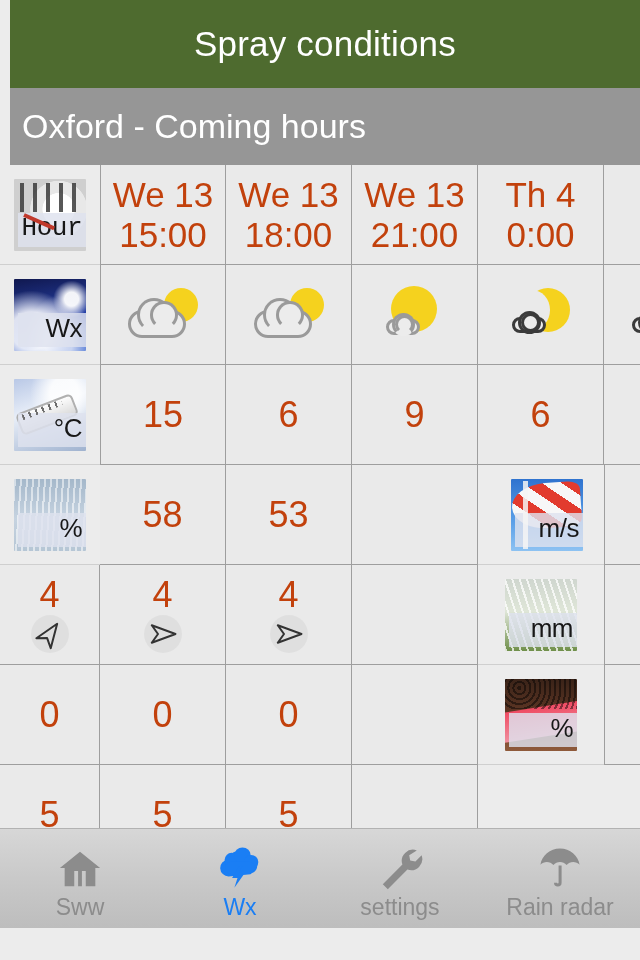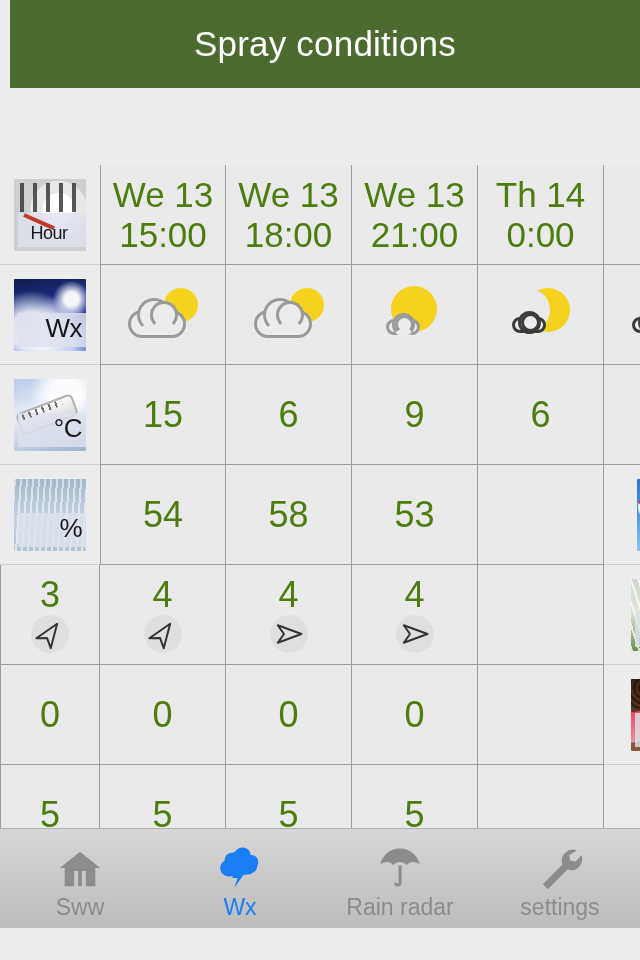--- a/index.html
+++ b/index.html
@@ -77,21 +77,21 @@
   }
 
   .cell {
     background: #eaeaea;
     border-right: 1px solid #9e9e9e;
     border-bottom: 1px solid #9e9e9e;
     display: flex;
     align-items: center;
     justify-content: center;
     font-size: 36px;
-    color: #4d7c0f;
+    color: #c2410c;
     position: relative;
     text-align: right;
   }
   .cell.first { border-left: 1px solid #9e9e9e; }
 
   .cell-hour {
     flex-direction: column;
     line-height: 1.12;
     font-size: 35px;
   }
@@ -139,21 +139,21 @@
   .th-hour::before{
     content:"";position:absolute;left:8%;top:6%;width:84%;height:40%;
     background:
       repeating-linear-gradient(90deg, #3a3a3a 0 4px, transparent 4px 13px);
     opacity:.85;
   }
   .th-hour::after{
     content:"";position:absolute;left:14%;top:48%;width:46%;height:4px;
     background:#c0392b; transform:rotate(24deg); transform-origin:left center;
   }
-  .th-hour .thumb-label{ font-size:18px; text-align:center; padding-left:2px;}
+  .th-hour .thumb-label{ font-size:26px; text-align:right; padding-left:2px;font-family:Liberation Mono, monospace;}
 
   .th-wx {
     background:
       radial-gradient(circle at 80% 28%, rgba(255,255,255,.95) 0 9%, rgba(255,255,255,0) 24%),
       radial-gradient(ellipse at 24% 72%, rgba(255,255,255,.85) 0 26%, rgba(255,255,255,0) 55%),
       radial-gradient(ellipse at 62% 86%, rgba(255,255,255,.7) 0 22%, rgba(255,255,255,0) 52%),
       linear-gradient(170deg, #10184f 0%, #2742a8 55%, #4d76d6 100%);
   }
 
   .th-temp {
@@ -322,20 +322,23 @@
 </style>
 </head>
 <body>
 
 <div id="app">
 
   <div class="titlebar">
     <div class="titlebar-text">Spray conditions</div>
   </div>
 
+  <div class="subtitlebar">
+    <div class="subtitlebar-text">Oxford - Coming hours</div>
+  </div>
 
   <div class="grid-wrap">
     <div class="grid" id="grid">
         <div class="rowhead">
           <div class="thumb th-hour">
             <div class="label-plate"></div>
             <div class="thumb-label">Hour</div>
           </div>
         </div>
         <div class="cell cell-hour first">
@@ -344,21 +347,21 @@
         </div>
         <div class="cell cell-hour">
           <div>We 13</div>
           <div>18:00</div>
         </div>
         <div class="cell cell-hour">
           <div>We 13</div>
           <div>21:00</div>
         </div>
         <div class="cell cell-hour">
-          <div>Th 14</div>
+          <div>Th 4</div>
           <div>0:00</div>
         </div>
         <div class="cell cell-hour"></div>
         <div class="rowhead">
           <div class="thumb th-wx">
             <div class="label-plate"></div>
             <div class="thumb-label">Wx</div>
           </div>
         </div>
         <div class="cell first">
@@ -409,23 +412,20 @@
           <span>6</span>
         </div>
         <div class="cell">
           <span></span>
         </div>
         <div class="rowhead">
           <div class="thumb th-hum">
             <div class="label-plate"></div>
             <div class="thumb-label">%</div>
           </div>
-        </div>
-        <div class="cell first">
-          <span>54</span>
         </div>
         <div class="cell">
           <span>58</span>
         </div>
         <div class="cell">
           <span>53</span>
         </div>
         <div class="cell">
           <span></span>
         </div>
@@ -532,31 +532,31 @@
             <circle cx="13.2" cy="6.6" r="4" fill="#1a7ef4"></circle>
             <circle cx="17.4" cy="9.6" r="3.4" fill="#1a7ef4"></circle>
             <rect x="4.8" y="9.5" width="14.2" height="5.6" rx="2.6" fill="#1a7ef4"></rect>
             <path d="M11.6 11.5 L8.2 17.3 L10.8 17.3 L9.3 22 L13.8 15.6 L11.2 15.6 L13 11.5 Z" fill="#1a7ef4"></path>
           </svg>
         </div>
         <div class="tab-label">Wx</div>
       </div>
       <div class="tab">
         <div class="tab-icon">
+          <svg width="48" height="48" viewBox="0 0 24 24">
+            <path d="M20.4 3.2a5.6 5.6 0 0 0-7.2 7.1L3.4 20.1l2.5 2.5 9.8-9.8a5.6 5.6 0 0 0 7.1-7.2l-3.1 3.1-2.6-.5-.5-2.6z" fill="#8c8c8c"></path>
+          </svg>
+        </div>
+        <div class="tab-label">settings</div>
+      </div>
+      <div class="tab">
+        <div class="tab-icon">
           <svg width="50" height="48" viewBox="0 0 24 24">
             <path d="M12 2.2c-5 0-9.2 3.6-9.8 8.2 .9-.9 2-1.4 3.2-1.4 1.3 0 2.4 .6 3.3 1.5 .9-.9 2-1.5 3.3-1.5 1.3 0 2.4 .6 3.3 1.5 .9-.9 2-1.5 3.3-1.5 1.2 0 2.3 .5 3.2 1.4C21.2 5.8 17 2.2 12 2.2z" fill="#8c8c8c"></path>
             <path d="M11.3 10.8h1.5v8.6a1.9 1.9 0 0 1-3.8 0h1.5a.4 .4 0 0 0 .8 0z" fill="#8c8c8c"></path>
           </svg>
         </div>
         <div class="tab-label">Rain radar</div>
       </div>
-      <div class="tab">
-        <div class="tab-icon">
-          <svg width="48" height="48" viewBox="0 0 24 24">
-            <path d="M20.4 3.2a5.6 5.6 0 0 0-7.2 7.1L3.4 20.1l2.5 2.5 9.8-9.8a5.6 5.6 0 0 0 7.1-7.2l-3.1 3.1-2.6-.5-.5-2.6z" fill="#8c8c8c"></path>
-          </svg>
-        </div>
-        <div class="tab-label">settings</div>
-      </div>
     </div>
 
   <div class="homebar"></div>
 </div>
 
 </body></html>

